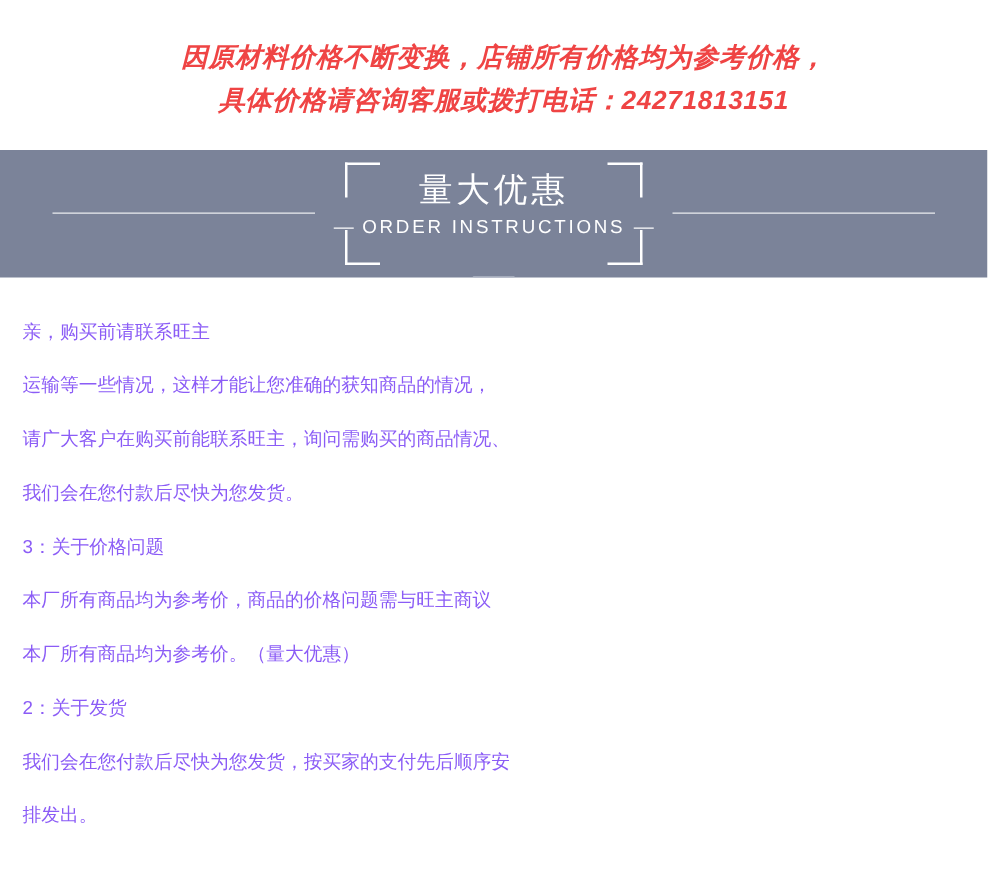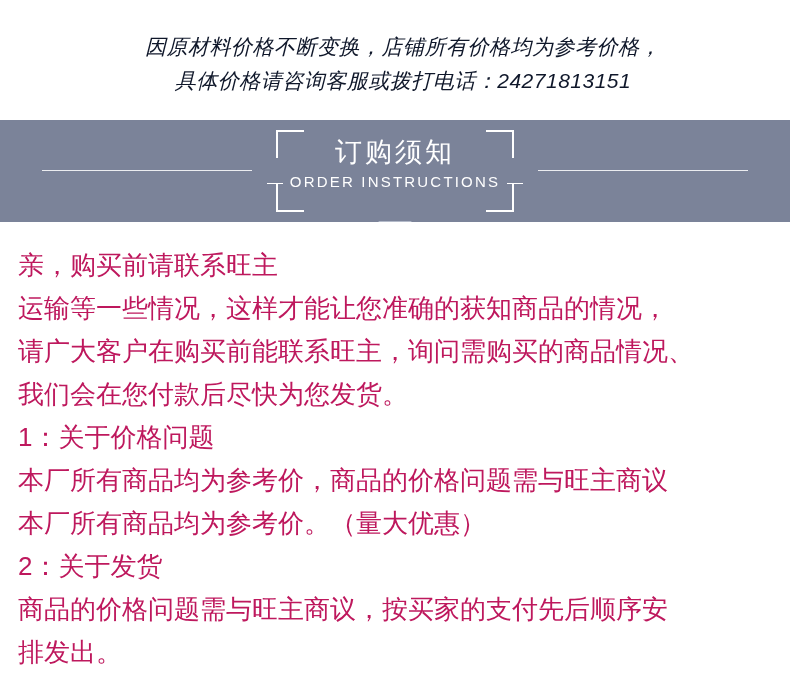--- a/index.html
+++ b/index.html
@@ -17,23 +17,23 @@
     position: relative;
     width: 790px;
     height: 700px;
     background: #ffffff;
   }
 
   
   .notice {
     padding: 30px 44px 0 60px;
     text-align: center;
-    color: #0f172a;
+    color: #ef4444;
     font-style: italic;
-    font-weight: normal;
+    font-weight: bold;
     font-size: 21px;
     line-height: 34px;
     letter-spacing: 0.5px;
   }
   .notice-line {
     display: block;
     white-space: nowrap;
   }
 
   
@@ -111,22 +111,22 @@
     width: 0;
     height: 0;
     border-left: 17px solid transparent;
     border-right: 17px solid transparent;
     border-top: 13px solid #b3bac9;
   }
 
   
   .content {
     padding: 22px 18px 0 18px;
-    color: #be185d;
-    font-size: 26px;
+    color: #8b5cf6;
+    font-size: 15px;
     line-height: 43px;
   }
   .content p {
     margin: 0;
     white-space: nowrap;
   }
 </style>
 </head>
 <body>
 
@@ -141,34 +141,34 @@
     <div class="banner-rule left"></div>
     <div class="banner-rule right"></div>
 
     <div class="banner-frame">
       <span class="corner tl"></span>
       <span class="corner tr"></span>
       <span class="corner bl"></span>
       <span class="corner br"></span>
     </div>
 
-    <div class="banner-title">订购须知</div>
+    <div class="banner-title">量大优惠</div>
     <div class="banner-sub">
       <span class="sub-dash"></span><span>ORDER INSTRUCTIONS</span><span class="sub-dash"></span>
     </div>
 
     <div class="banner-arrow"></div>
   </div>
 
   <div class="content">
     <p>亲，购买前请联系旺主</p>
     <p>运输等一些情况，这样才能让您准确的获知商品的情况，</p>
     <p>请广大客户在购买前能联系旺主，询问需购买的商品情况、</p>
     <p>我们会在您付款后尽快为您发货。</p>
-    <p>1：关于价格问题</p>
+    <p>3：关于价格问题</p>
     <p>本厂所有商品均为参考价，商品的价格问题需与旺主商议</p>
     <p>本厂所有商品均为参考价。（量大优惠）</p>
     <p>2：关于发货</p>
-    <p>商品的价格问题需与旺主商议，按买家的支付先后顺序安</p>
+    <p>我们会在您付款后尽快为您发货，按买家的支付先后顺序安</p>
     <p>排发出。</p>
   </div>
 
 </div>
 
 </body></html>

